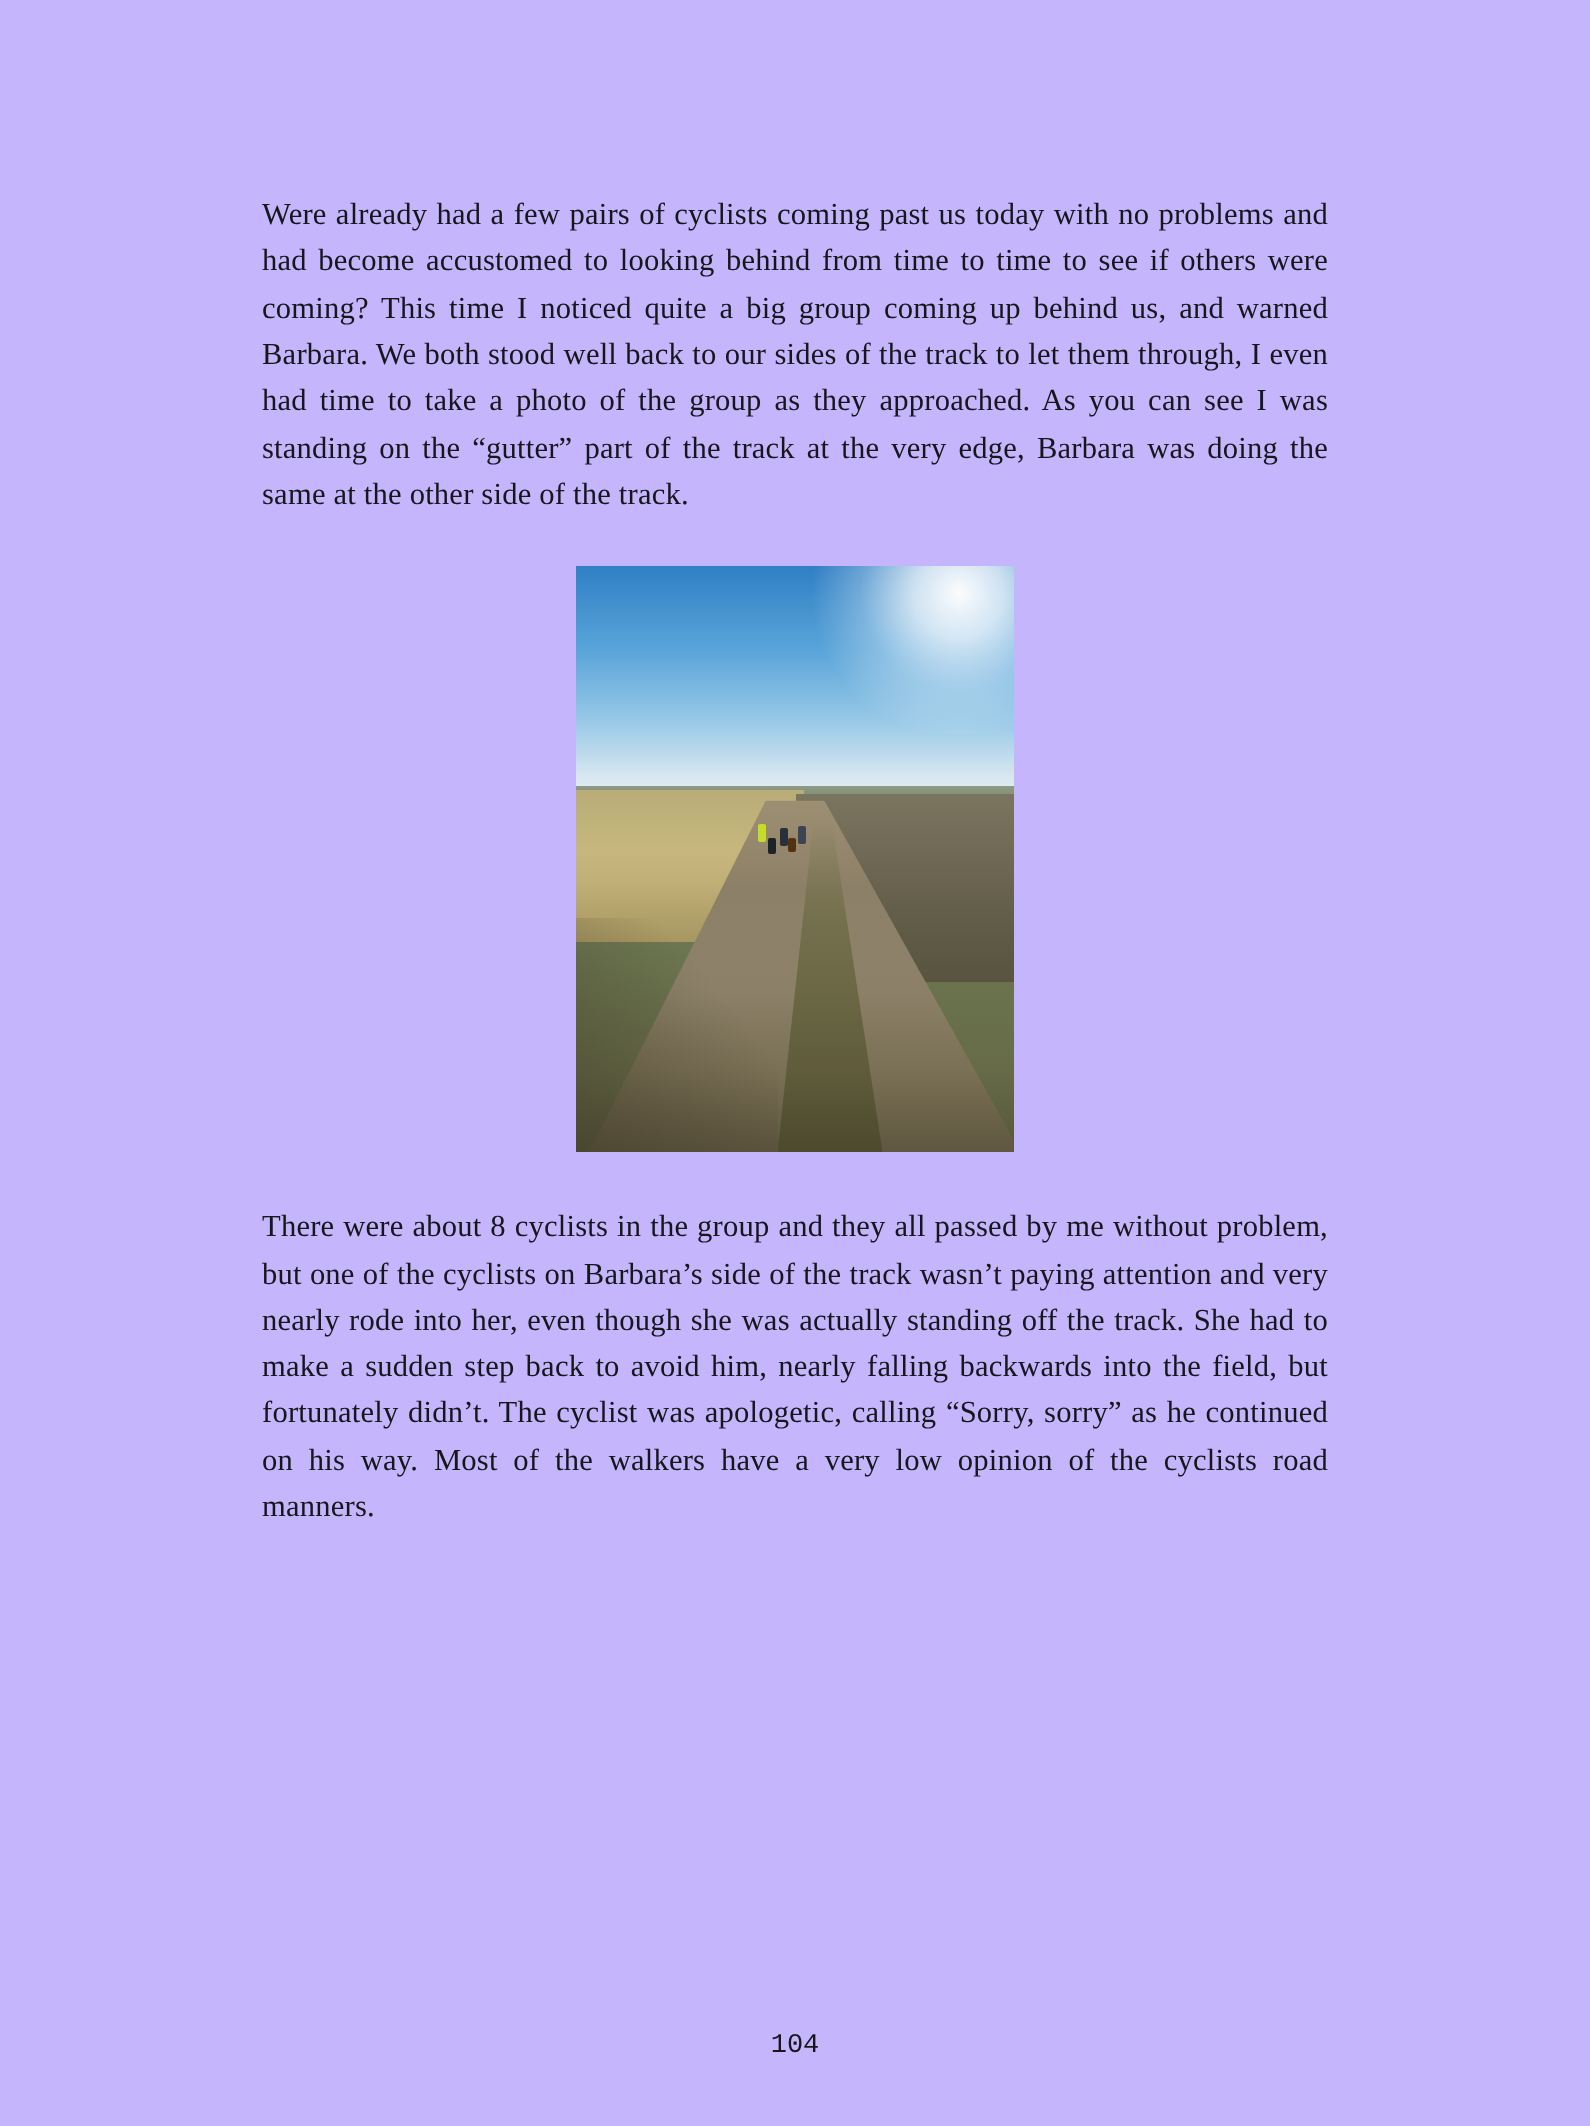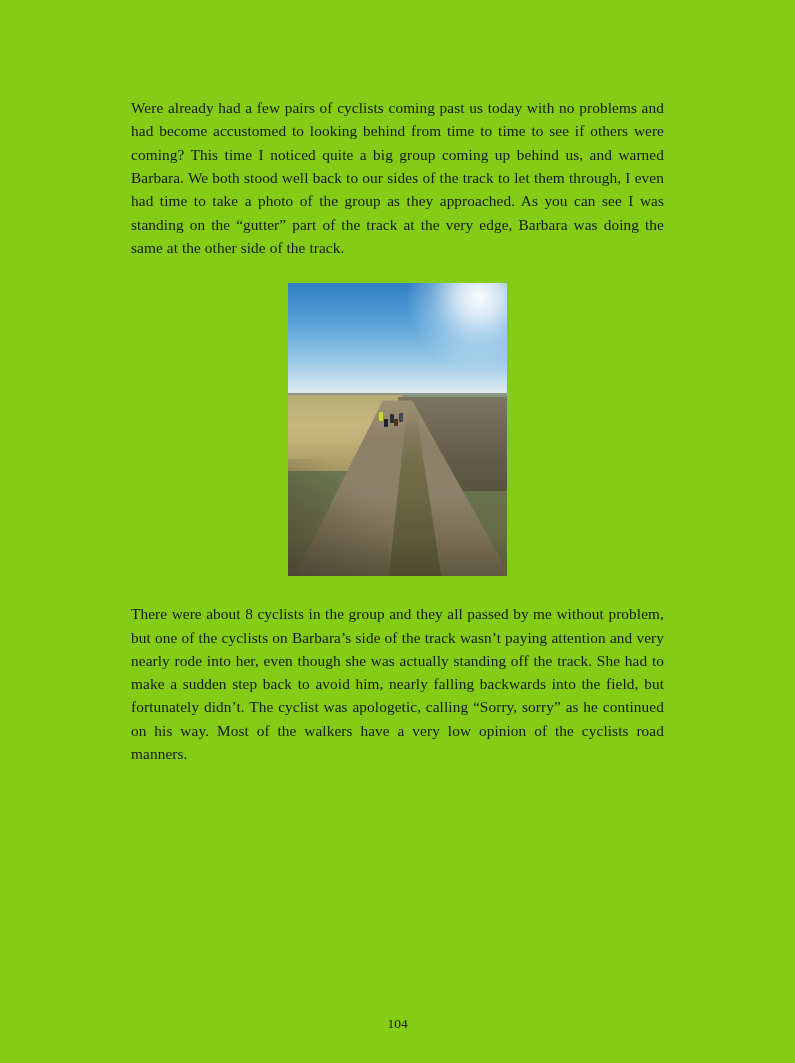--- a/index.html
+++ b/index.html
@@ -13,21 +13,21 @@
     position: relative;
     font-family: "Liberation Serif", serif;
     color: #111111;
     overflow: hidden;
   }
   .page {
     position: absolute;
     left: 0; top: 0;
     width: 795px;
     height: 1063px;
-    background: #84cc16;
+    background: #c4b5fd;
   }
   .content {
     position: absolute;
     left: 131px;
     top: 96px;
     width: 533px;
   }
   p.body-par {
     margin: 0 0 0 0;
     font-size: 15.3px;
@@ -145,21 +145,21 @@
   .photo .cyc.c4 { left: 44.0%; top: 46.2%; background: #1e2229; height: 8px; }
   .photo .cyc.c5 { left: 48.5%; top: 46.4%; background: #53320f; height: 7px; }
   .page-number {
     position: absolute;
     left: 0;
     top: 1016px;
     width: 795px;
     text-align: center;
     font-size: 13.5px;
     color: #15171a;
-    font-family: Liberation Serif, serif;
+    font-family: Liberation Mono, monospace;
   }
 </style>
 </head>
 <body>
 
 <div class="page">
 
   <div class="content">
 
     <p class="body-par">Were already had a few pairs of cyclists coming past us today with no problems and had become accustomed to looking behind from time to time to see if others were coming? This time I noticed quite a big group coming up behind us, and warned Barbara. We both stood well back to our sides of the track to let them through, I even had time to take a photo of the group as they approached. As you can see I was standing on the “gutter” part of the track at the very edge, Barbara was doing the same at the other side of the track.</p>

